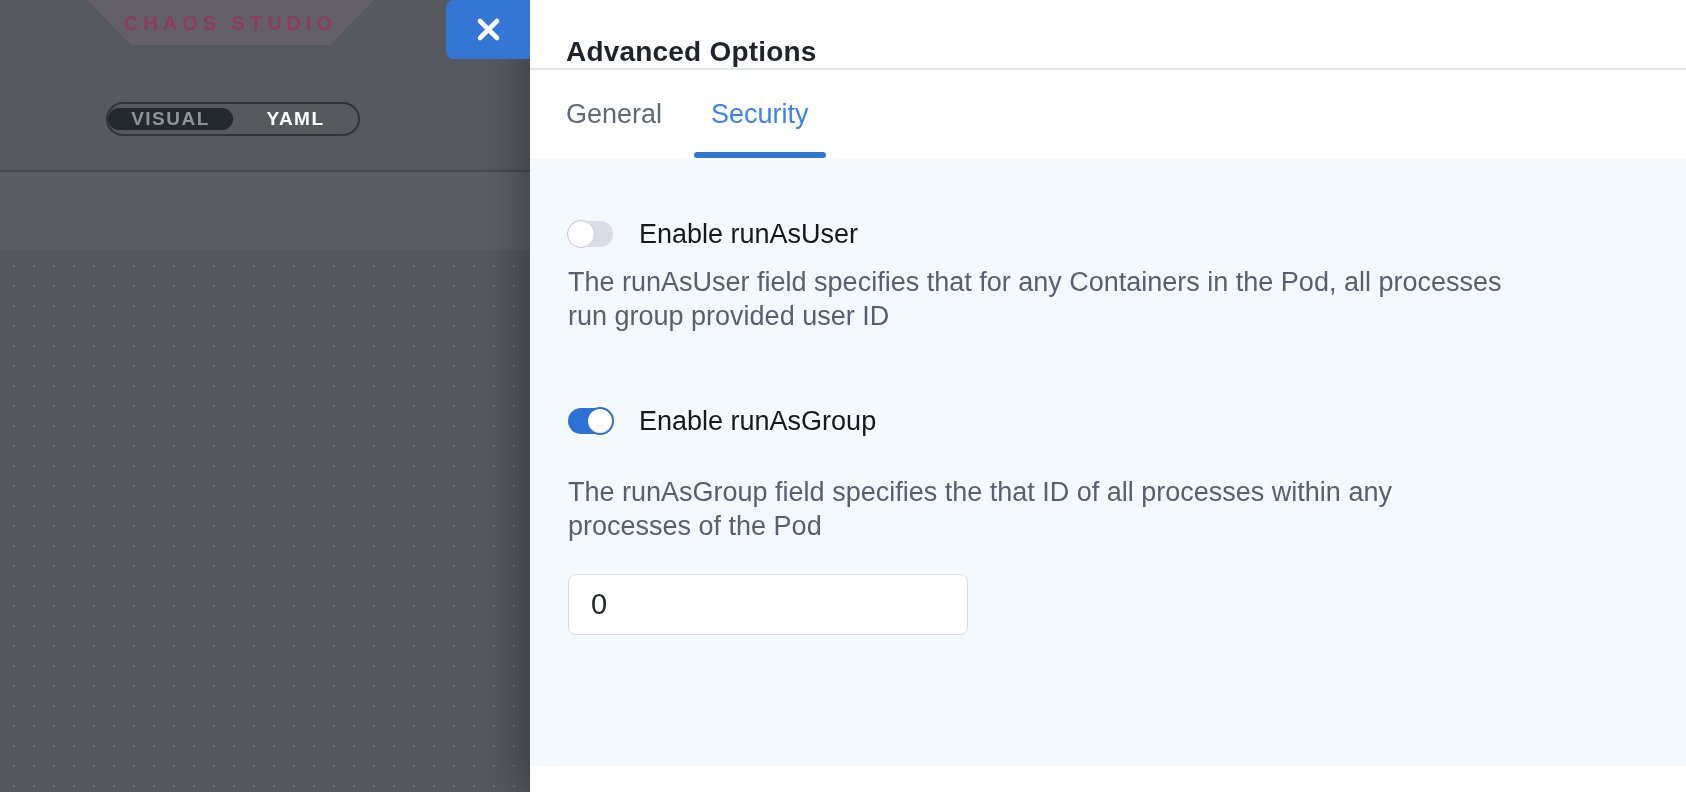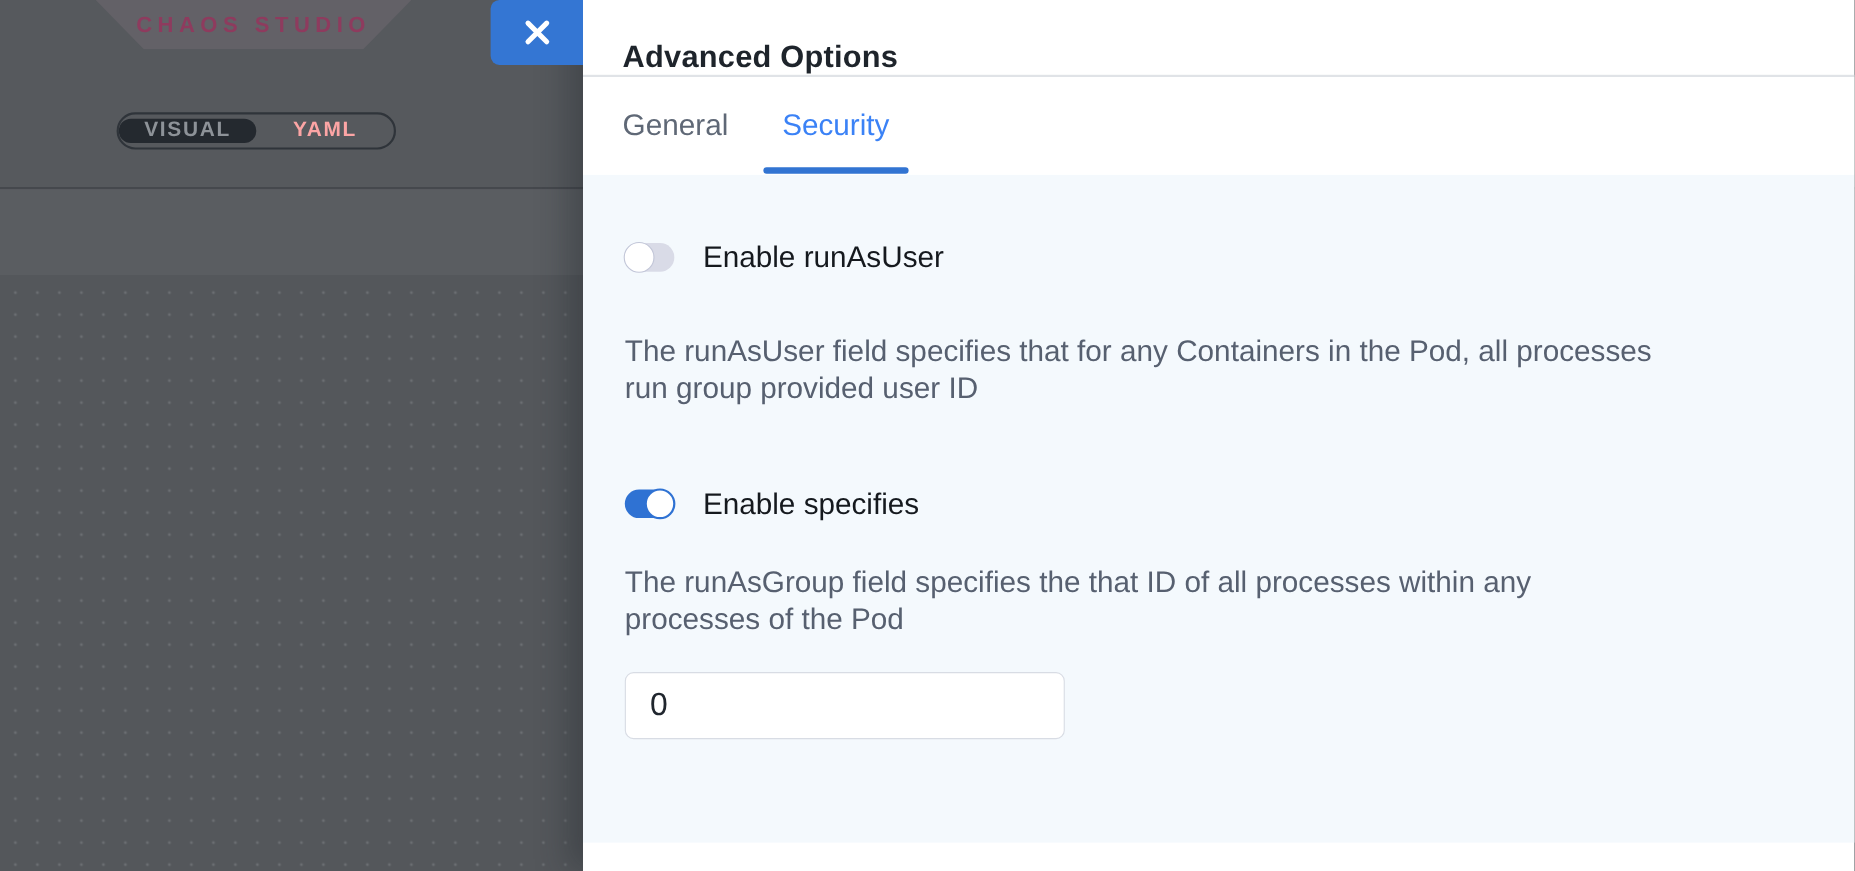--- a/index.html
+++ b/index.html
@@ -36,21 +36,21 @@
   .segmented {
     position:absolute; left:106px; top:102px; width:254px; height:34px;
     border:2px solid #2f343a; border-radius:18px;
     display:flex; align-items:center; overflow:hidden;
   }
   .seg {
     flex:1; display:flex; align-items:center; justify-content:center;
     font-weight:700; font-size:19px; letter-spacing:1.5px; cursor:pointer;
   }
   .seg.active { background:#24292f; color:#8d9298; border-radius:16px; }
-  .seg.inactive { color:#fca5a5; }
+  .seg.inactive { color:#ffffff; }
 
   
   .close-btn {
     position:absolute; left:446px; top:0; width:84px; height:59px;
     background:#3476d3; border-radius:8px 0 0 8px;
     display:flex; align-items:center; justify-content:center; cursor:pointer;
     z-index:5;
   }
 
   
@@ -90,21 +90,21 @@
     background:#fff; border:1.5px solid #c2c6d8;
   }
   .toggle.on { background:#2f72d3; }
   .toggle.on .knob {
     position:absolute; right:-1px; top:-1px; width:28px; height:28px; border-radius:50%;
     background:#fff; border:2.5px solid #2f72d3;
   }
   .toggle-label { font-size:27px; color:#15191e; font-weight:500; }
 
   .desc { font-size:27px; line-height:34px; color:#576070; }
-  .desc-user { margin-top:54px; }
+  .desc-user { margin-top:17px; }
   .row-group { margin-top:74px; }
   .desc-group { margin-top:40px; }
 
   .num-input {
     display:block; margin-top:31px; width:400px; height:61px;
     background:#fff; border:1.5px solid #d8dce4; border-radius:8px;
     padding-left:22px; font-size:29px; color:#20262e;
     font-family:"Liberation Sans", sans-serif; outline:none;
   }
 </style>
@@ -157,21 +157,21 @@
 
     <div class="desc desc-user">
       <div>The runAsUser field specifies that for any Containers in the Pod, all processes</div>
       <div>run group provided user ID</div>
     </div>
 
     <div class="toggle-row row-group">
       <div class="toggle on">
         <div class="knob"></div>
       </div>
-      <span class="toggle-label">Enable specifies</span>
+      <span class="toggle-label">Enable runAsGroup</span>
     </div>
 
     <div class="desc desc-group">
       <div>The runAsGroup field specifies the that ID of all processes within any</div>
       <div>processes of the Pod</div>
     </div>
 
     <input class="num-input" type="text" value="0" style="">
 
   </div>

